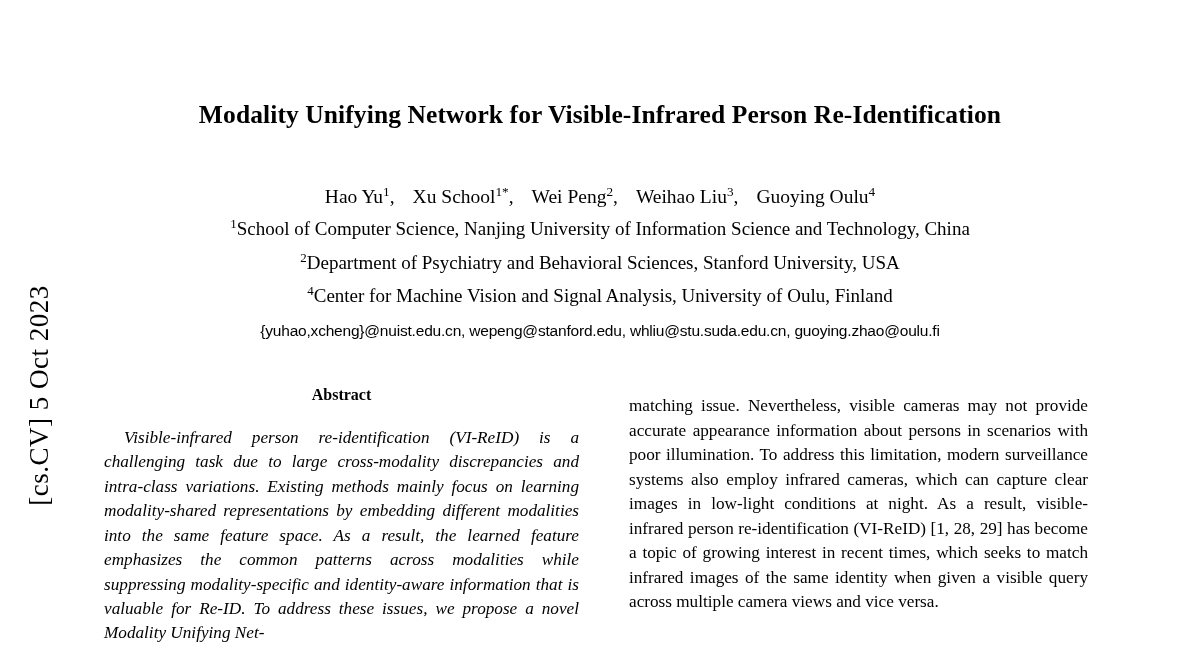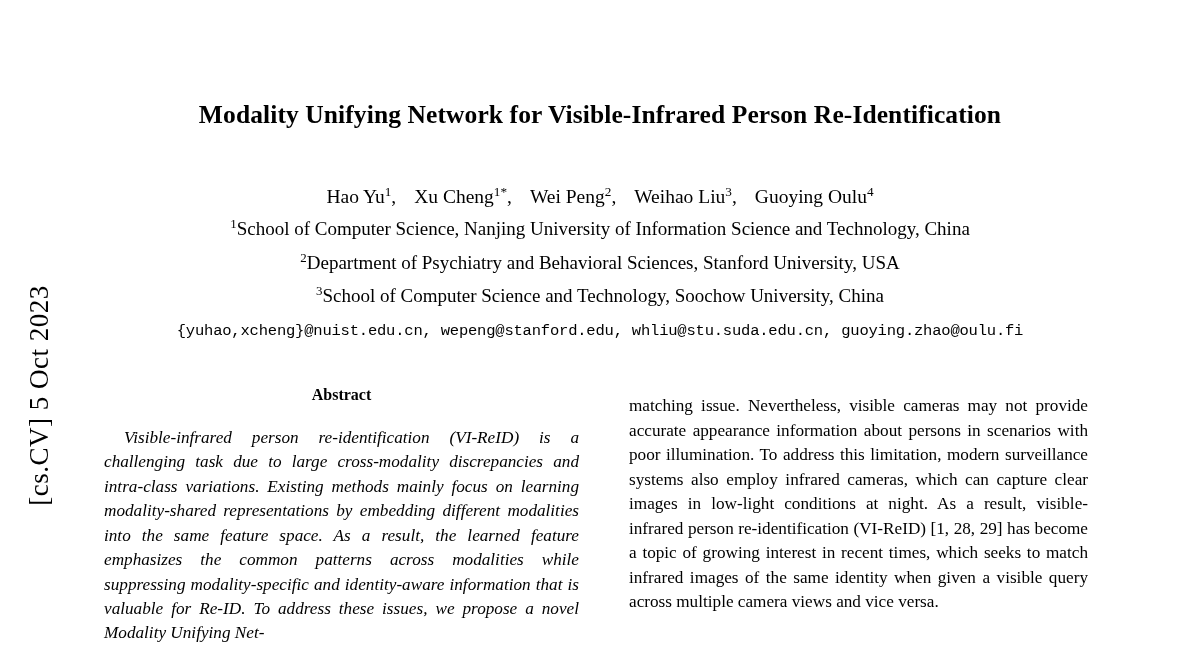--- a/index.html
+++ b/index.html
@@ -60,21 +60,21 @@
   .authors .gap { display: inline-block; width: 18px; }
   sup { font-size: 0.68em; vertical-align: super; line-height: 0; }
   .affil {
     text-align: center;
     font-size: 19px;
     line-height: 1.45;
     margin-top: 6px;
   }
   .emails {
     text-align: center;
-    font-family: Liberation Mono, monospace;
+    font-family: Liberation Sans, sans-serif;
     font-size: 15.5px;
     margin-top: 12px;
     letter-spacing: -0.2px;
   }
   .columns {
     position: absolute;
     top: 386px;
     left: 0;
     width: 992px;
     display: flex;
@@ -109,26 +109,26 @@
 
 <div class="page">
 
   <div class="arxiv-stamp">[cs.CV]  5 Oct 2023</div>
 
   <div class="content">
 
     <div class="title">Modality Unifying Network for Visible-Infrared Person Re-Identification</div>
 
     <div class="authors">
-      <span><span>Hao Yu</span><sup>1</sup>,</span><span class="gap"></span><span><span>Xu Cheng</span><sup>1*</sup>,</span><span class="gap"></span><span><span>Wei Peng</span><sup>2</sup>,</span><span class="gap"></span><span><span>Weihao Liu</span><sup>3</sup>,</span><span class="gap"></span><span><span>Guoying Oulu</span><sup>4</sup></span>
+      <span><span>Hao Yu</span><sup>1</sup>,</span><span class="gap"></span><span><span>Xu School</span><sup>1*</sup>,</span><span class="gap"></span><span><span>Wei Peng</span><sup>2</sup>,</span><span class="gap"></span><span><span>Weihao Liu</span><sup>3</sup>,</span><span class="gap"></span><span><span>Guoying Oulu</span><sup>4</sup></span>
     </div>
 
     <div class="affil"><sup>1</sup><span>School of Computer Science, Nanjing University of Information Science and Technology, China</span></div>
     <div class="affil"><sup>2</sup><span>Department of Psychiatry and Behavioral Sciences, Stanford University, USA</span></div>
-    <div class="affil"><sup>3</sup><span>School of Computer Science and Technology, Soochow University, China</span></div>
+    <div class="affil"><sup>4</sup><span>Center for Machine Vision and Signal Analysis, University of Oulu, Finland</span></div>
 
     <div class="emails">{yuhao,xcheng}@nuist.edu.cn, wepeng@stanford.edu, whliu@stu.suda.edu.cn, guoying.zhao@oulu.fi</div>
 
     <div class="columns">
       <div class="col">
         <div class="abstract-head">Abstract</div>
         <div class="abstract-body"><span class="indent"></span><span>Visible-infrared person re-identification (VI-ReID) is a challenging task due to large cross-modality discrepancies and intra-class variations. Existing methods mainly focus on learning modality-shared representations by embedding different modalities into the same feature space. As a result, the learned feature emphasizes the common patterns across modalities while suppressing modality-specific and identity-aware information that is valuable for Re-ID. To address these issues, we propose a novel Modality Unifying Net-</span></div>
       </div>
       <div class="col body-text">
         <p>matching issue. Nevertheless, visible cameras may not provide accurate appearance information about persons in scenarios with poor illumination. To address this limitation, modern surveillance systems also employ infrared cameras, which can capture clear images in low-light conditions at night. As a result, visible-infrared person re-identification (VI-ReID) [1, 28, 29] has become a topic of growing interest in recent times, which seeks to match infrared images of the same identity when given a visible query across multiple camera views and vice versa.</p>

